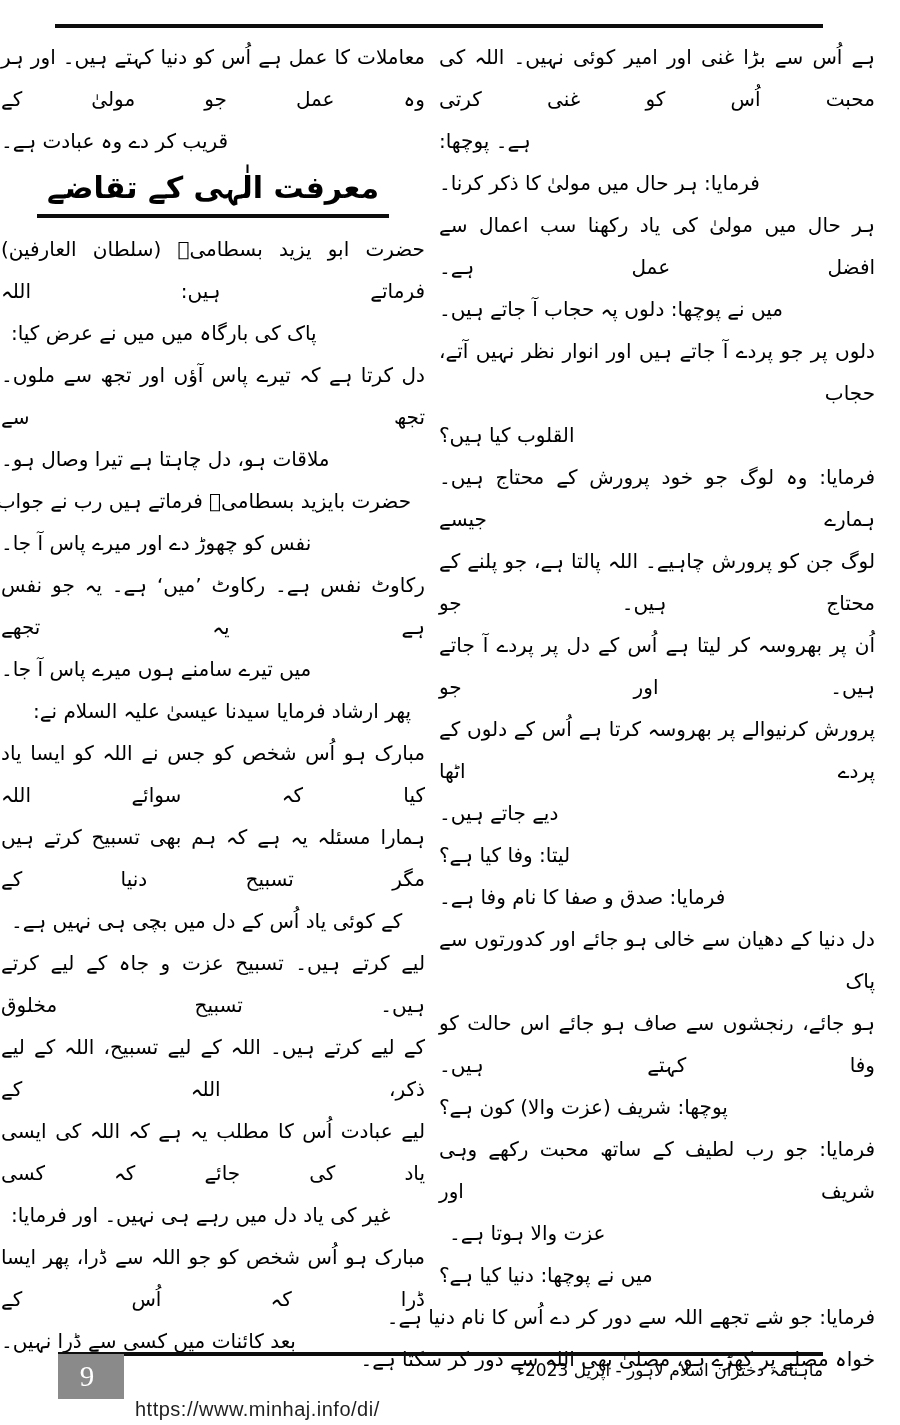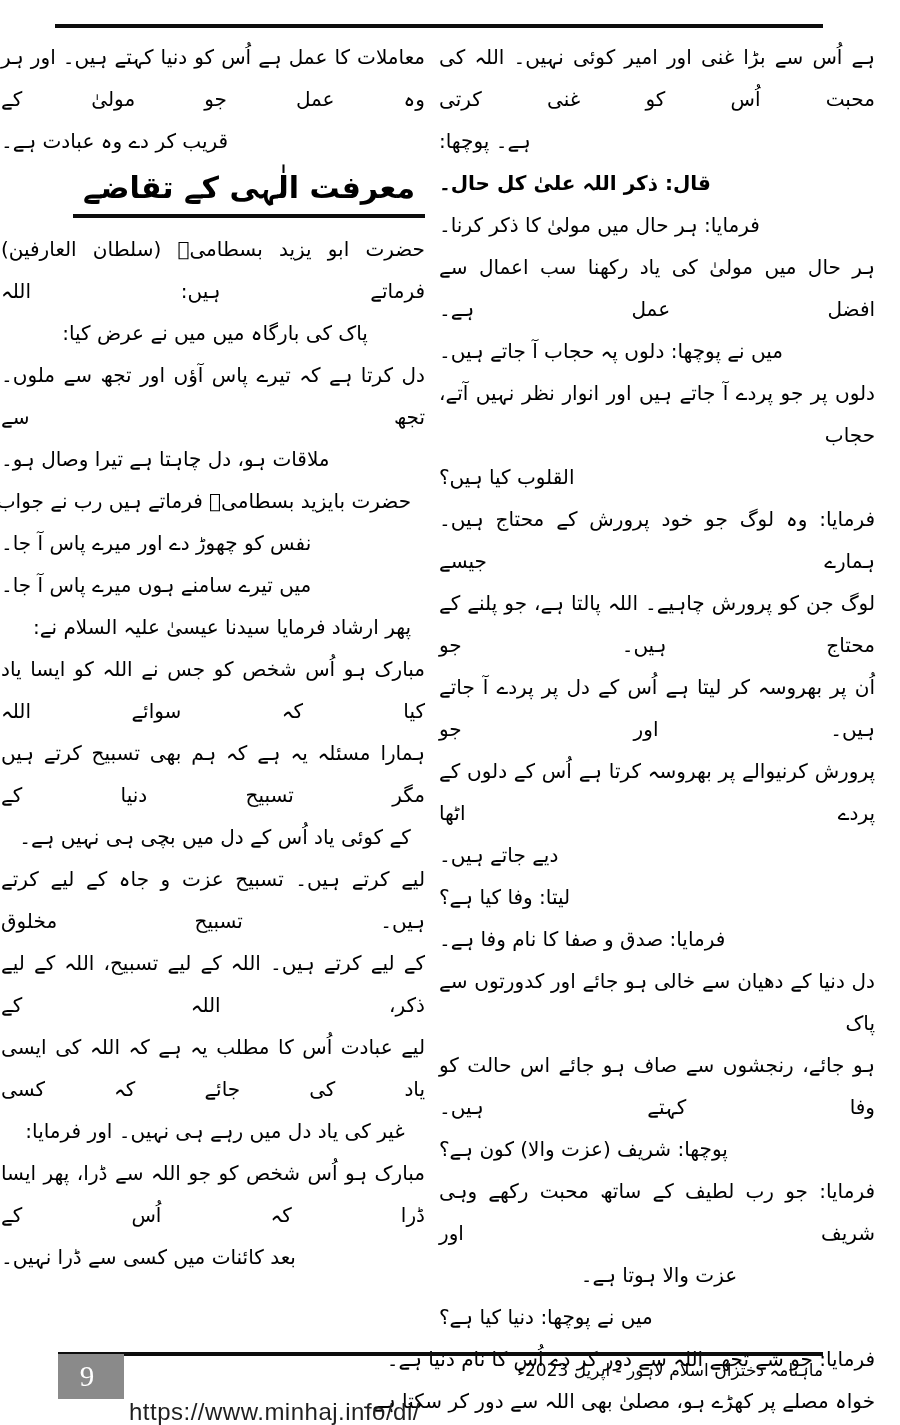--- a/index.html
+++ b/index.html
@@ -12,61 +12,60 @@
   .content{
     position:absolute;top:36px;left:25px;width:850px;
     display:flex;flex-direction:row-reverse;gap:14px;
   }
   .col{direction:rtl;unicode-bidi:embed;font-size:20px;line-height:42px;}
   .col-first{width:436px;}
   .col-second{width:424px;}
   .line{white-space:nowrap;}
   .line.justify{white-space:normal;text-align:justify;text-align-last:justify;text-justify:inter-word;}
   .line.center{text-align:left;}
-  .line.left{text-align:center;padding-left:4px;}
+  .line.left{text-align:left;padding-left:10px;}
   .line.right{text-align:right;padding-right:14px;}
   .line.bold{font-weight:bold;}
-  .heading-wrap{margin:8px 0 10px 0;line-height:normal;}
+  .heading-wrap{text-align:center;margin:8px 0 10px 0;line-height:normal;}
   .heading{
     display:inline-block;font-size:30px;font-weight:bold;
     border-bottom:4px solid #0d0d0d;padding:0 10px 8px 10px;line-height:1.2;
   }
   .footer-rule{position:absolute;left:58px;top:1352px;width:765px;height:4px;background:#0d0d0d;}
   .page-num-box{
     position:absolute;left:58px;top:1354px;width:66px;height:45px;
     display:flex;align-items:center;justify-content:center;
   }
   .page-num{
     color:#ffffff;font-family:"Liberation Serif","DejaVu Serif",serif;
     font-size:29px;line-height:1;padding-right:8px;
   }
   .footer-mag{
     position:absolute;right:77px;top:1360px;direction:rtl;
     font-size:17px;font-weight:normal;white-space:nowrap;
   }
   .footer-url{
-    position:absolute;left:129px;top:1398px;
-    font-family:"Liberation Sans",sans-serif;font-size:24px;color:#1f1f1f;
+    position:absolute;left:135px;top:1398px;
+    font-family:"Liberation Sans",sans-serif;font-size:20px;color:#1f1f1f;
     letter-spacing:0.5px;
   }
 </style>
 </head>
 <body>
 
 <div class="page" style="background: rgb(255, 255, 255);">
 
   <div class="top-rule" style="background: rgb(13, 13, 13);"></div>
 
   <div class="content">
 
     <div class="col col-first">
       <div>
           <div class="line justify">ہے اُس سے بڑا غنی اور امیر کوئی نہیں۔ اللہ کی محبت اُس کو غنی کرتی</div>
           <div class="line center">ہے۔ پوچھا:</div>
-          <div class="line center bold">قال: ذکر اللہ علیٰ کل حال۔</div>
           <div class="line center">فرمایا: ہر حال میں مولیٰ کا ذکر کرنا۔</div>
           <div class="line justify">ہر حال میں مولیٰ کی یاد رکھنا سب اعمال سے افضل عمل ہے۔</div>
           <div class="line center">میں نے پوچھا: دلوں پہ حجاب آ جاتے ہیں۔</div>
           <div class="line justify">دلوں پر جو پردے آ جاتے ہیں اور انوار نظر نہیں آتے، حجاب</div>
           <div class="line center">القلوب کیا ہیں؟</div>
           <div class="line justify">فرمایا: وہ لوگ جو خود پرورش کے محتاج ہیں۔ ہمارے جیسے</div>
           <div class="line justify">لوگ جن کو پرورش چاہیے۔ اللہ پالتا ہے، جو پلنے کے محتاج ہیں۔ جو</div>
           <div class="line justify">اُن پر بھروسہ کر لیتا ہے اُس کے دل پر پردے آ جاتے ہیں۔ اور جو</div>
           <div class="line justify">پرورش کرنیوالے پر بھروسہ کرتا ہے اُس کے دلوں کے پردے اٹھا</div>
           <div class="line center">دیے جاتے ہیں۔</div>
@@ -91,20 +90,21 @@
       <div class="heading-wrap">
         <span class="heading">معرفت الٰہی کے تقاضے</span>
       </div>
       <div>
           <div class="line justify">حضرت ابو یزید بسطامیؒ (سلطان العارفین) فرماتے ہیں: اللہ</div>
           <div class="line left">پاک کی بارگاہ میں میں نے عرض کیا:</div>
           <div class="line justify">دل کرتا ہے کہ تیرے پاس آؤں اور تجھ سے ملوں۔ تجھ سے</div>
           <div class="line center">ملاقات ہو، دل چاہتا ہے تیرا وصال ہو۔</div>
           <div class="line right">حضرت بایزید بسطامیؒ فرماتے ہیں رب نے جواب دیا:</div>
           <div class="line center">نفس کو چھوڑ دے اور میرے پاس آ جا۔</div>
+          <div class="line justify">رکاوٹ نفس ہے۔ رکاوٹ ’میں‘ ہے۔ یہ جو نفس ہے یہ تجھے</div>
           <div class="line center">میں تیرے سامنے ہوں میرے پاس آ جا۔</div>
           <div class="line right">پھر ارشاد فرمایا سیدنا عیسیٰ علیہ السلام نے:</div>
           <div class="line justify">مبارک ہو اُس شخص کو جس نے اللہ کو ایسا یاد کیا کہ سوائے اللہ</div>
           <div class="line justify">ہمارا مسئلہ یہ ہے کہ ہم بھی تسبیح کرتے ہیں مگر تسبیح دنیا کے</div>
           <div class="line left">کے کوئی یاد اُس کے دل میں بچی ہی نہیں ہے۔</div>
           <div class="line justify">لیے کرتے ہیں۔ تسبیح عزت و جاہ کے لیے کرتے ہیں۔ تسبیح مخلوق</div>
           <div class="line justify">کے لیے کرتے ہیں۔ اللہ کے لیے تسبیح، اللہ کے لیے ذکر، اللہ کے</div>
           <div class="line justify">لیے عبادت اُس کا مطلب یہ ہے کہ اللہ کی ایسی یاد کی جائے کہ کسی</div>
           <div class="line left">غیر کی یاد دل میں رہے ہی نہیں۔ اور فرمایا:</div>
           <div class="line justify">مبارک ہو اُس شخص کو جو اللہ سے ڈرا، پھر ایسا ڈرا کہ اُس کے</div>

